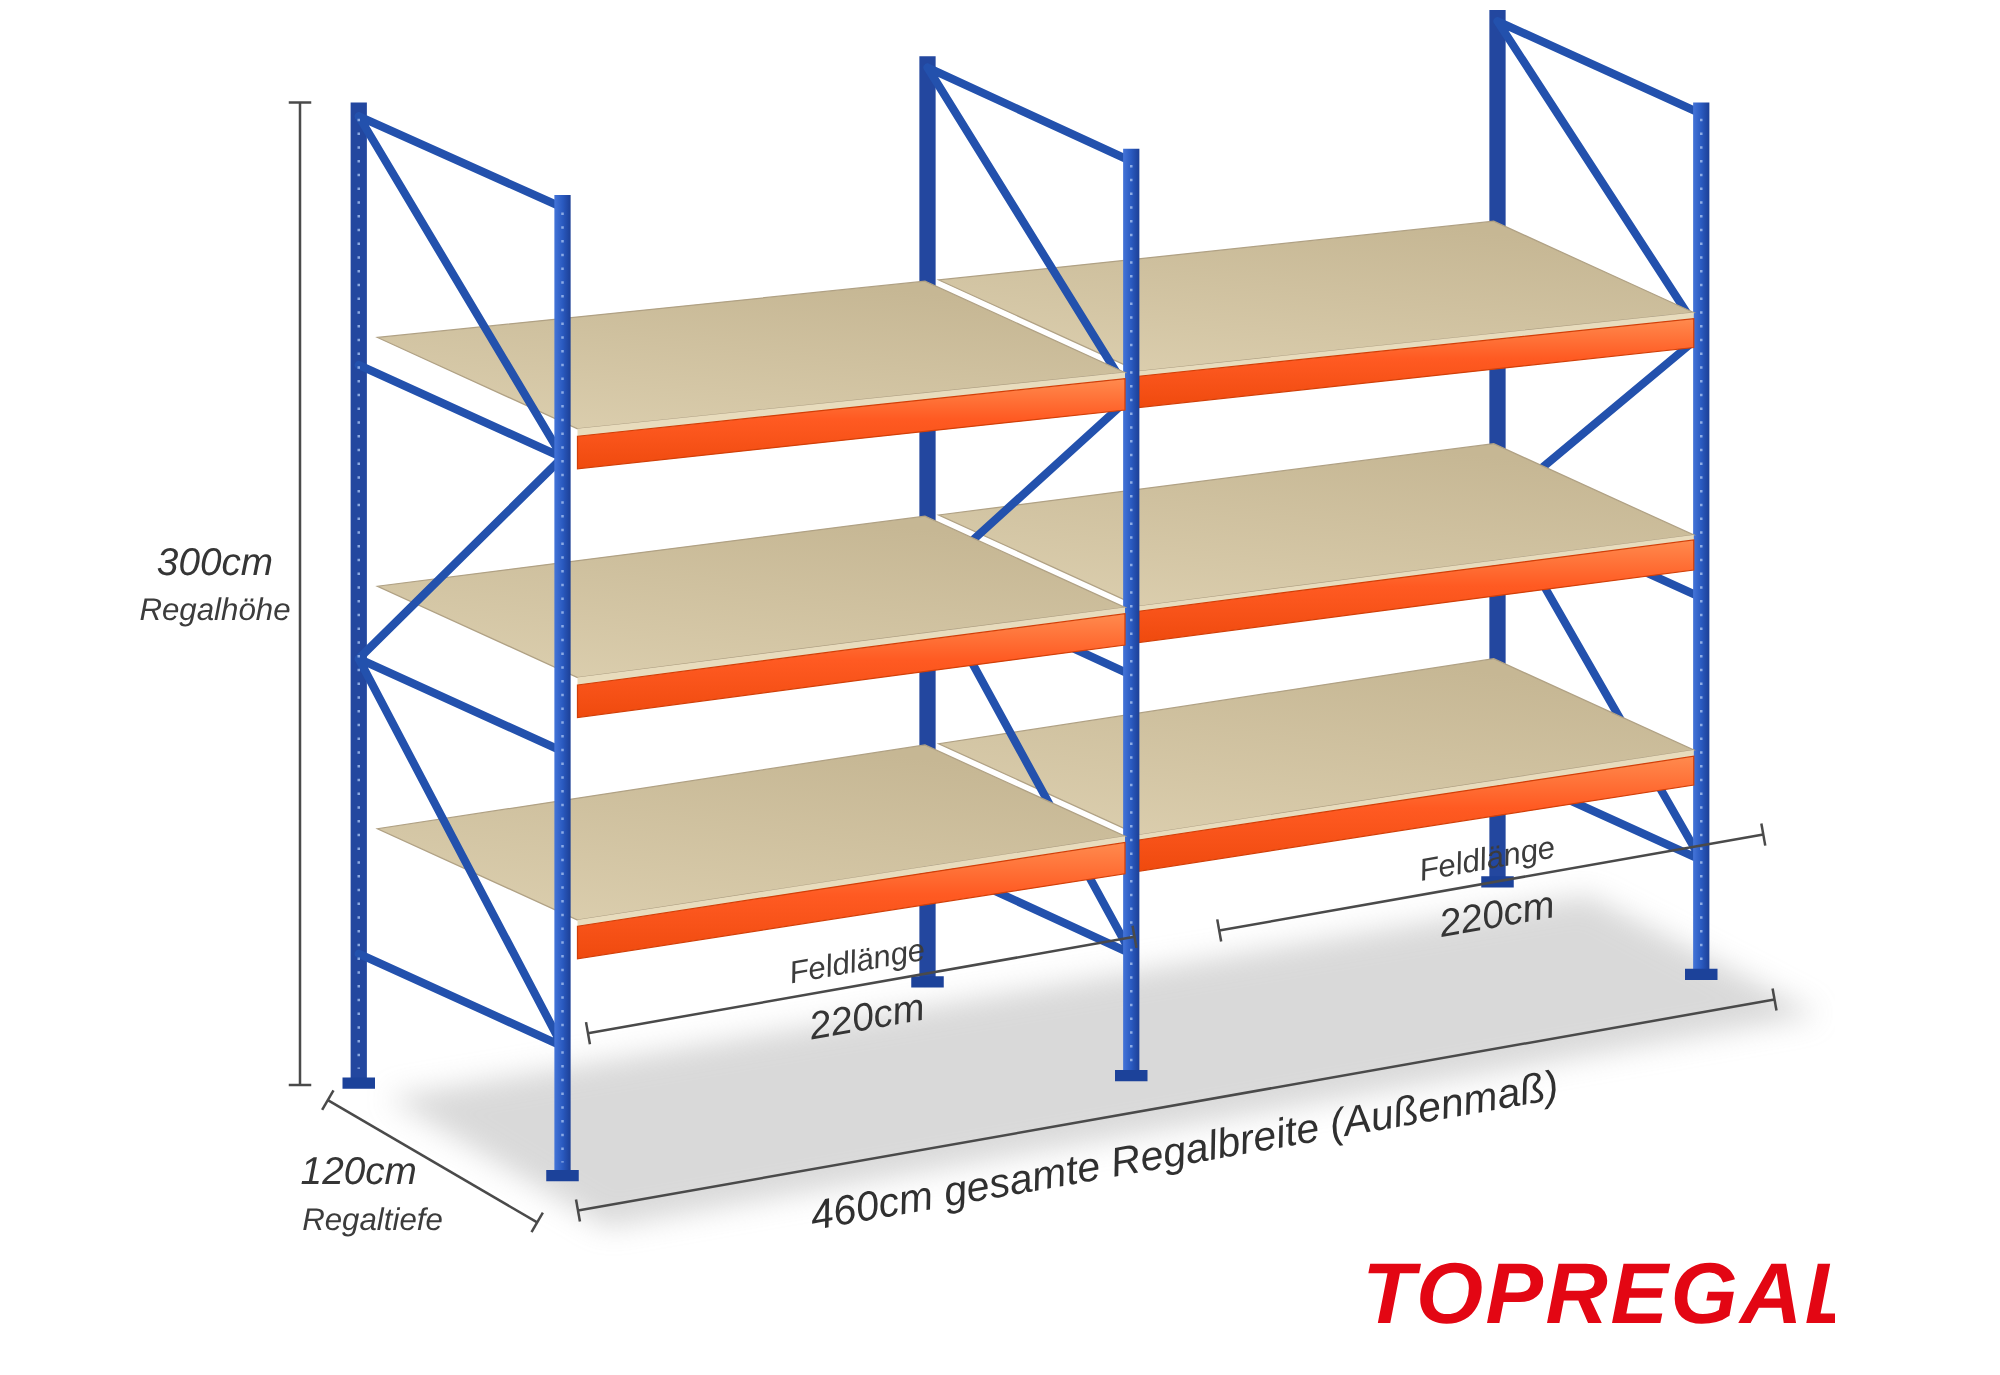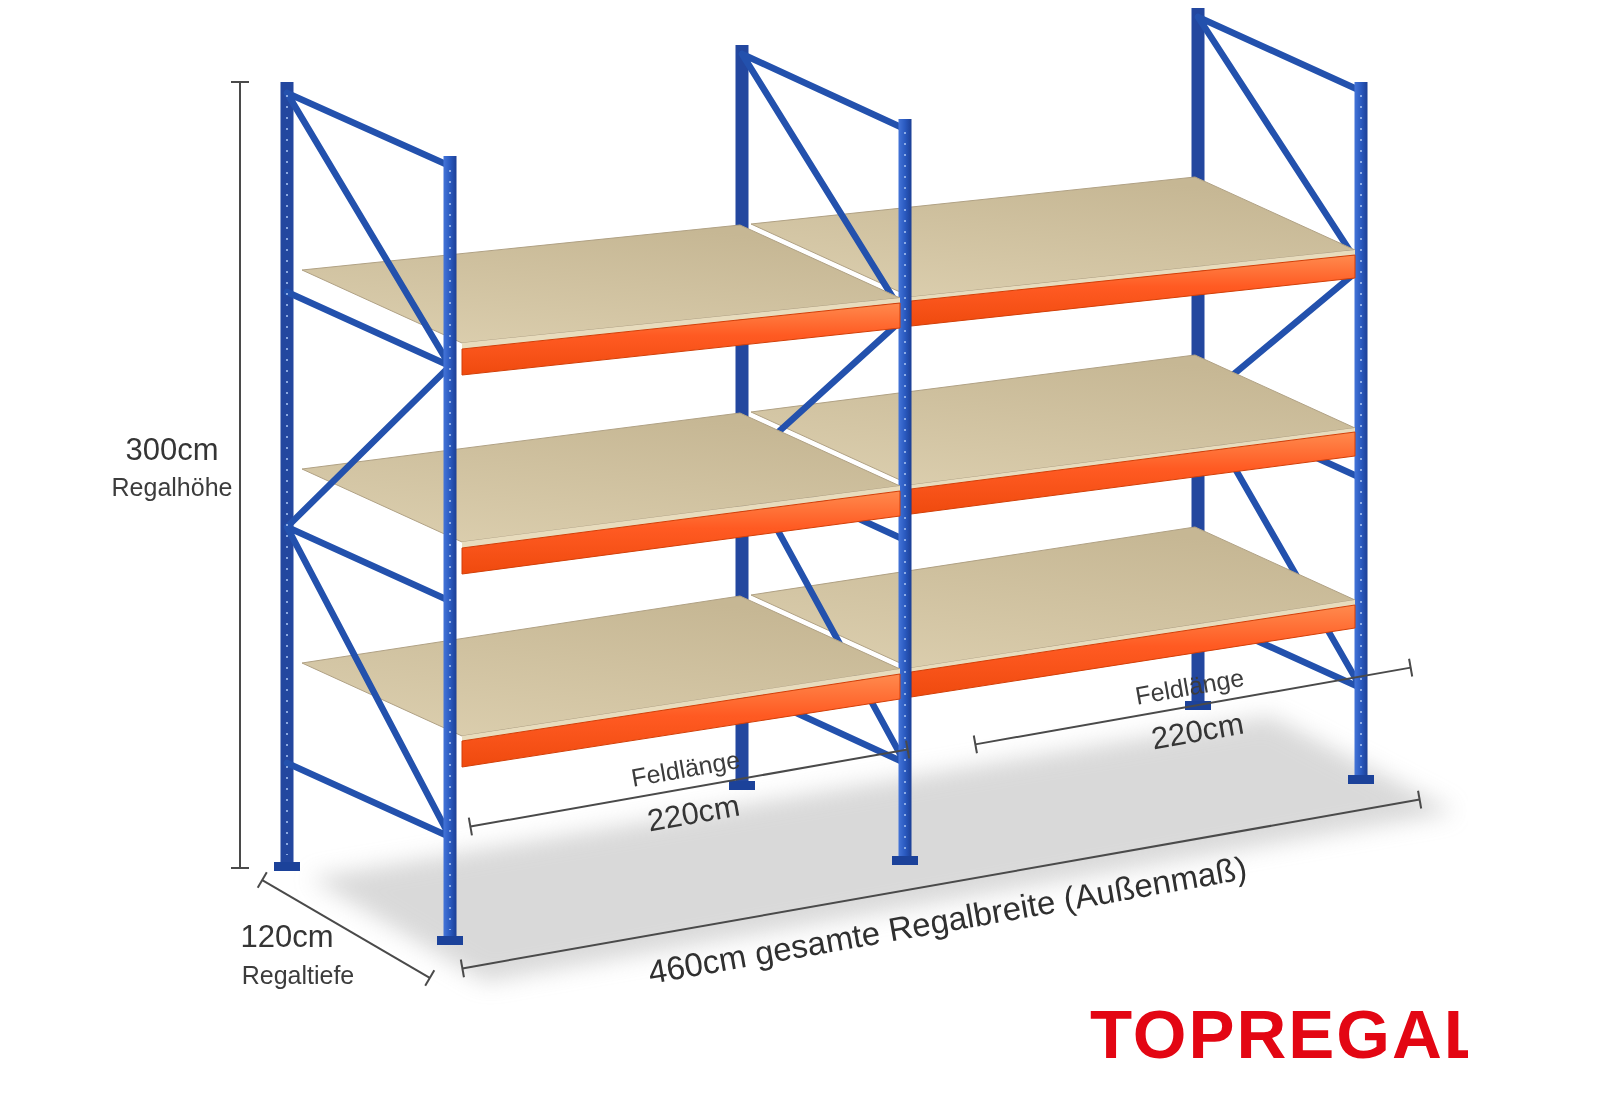--- a/index.html
+++ b/index.html
@@ -1,17 +1,17 @@
 <!DOCTYPE html>
 <html><head>
 <meta charset="utf-8">
 <style>
   html,body{margin:0;padding:0;background:#ffffff;}
   .canvas{width:1468px;height:1100px;background:#ffffff;position:relative;overflow:hidden;
-          font-family:"Liberation Sans", sans-serif;}
+          font-family:"Liberation Sans", sans-serif;font-style:italic;}
   svg{display:block;}
   .dim-line{stroke:#4a4a4a;stroke-width:2;fill:none;}
   .dim-tick{stroke:#4a4a4a;stroke-width:2;fill:none;}
   .dim-value{font-family:"Liberation Sans",sans-serif;font-size:31px;fill:#353535;}
   .dim-label{font-family:"Liberation Sans",sans-serif;font-size:25px;fill:#3c3c3c;}
   .dim-total{font-family:"Liberation Sans",sans-serif;font-size:33px;fill:#303030;}
   .brace{stroke:#2351ad;stroke-width:6.5;stroke-linecap:round;fill:none;}
   .post-back{fill:#23479f;}
   .holes{stroke:#9db9ec;stroke-width:2;stroke-dasharray:2 9;opacity:.85;}
   .board{fill:url(#boardGrad);stroke:#b0a184;stroke-width:1;}

